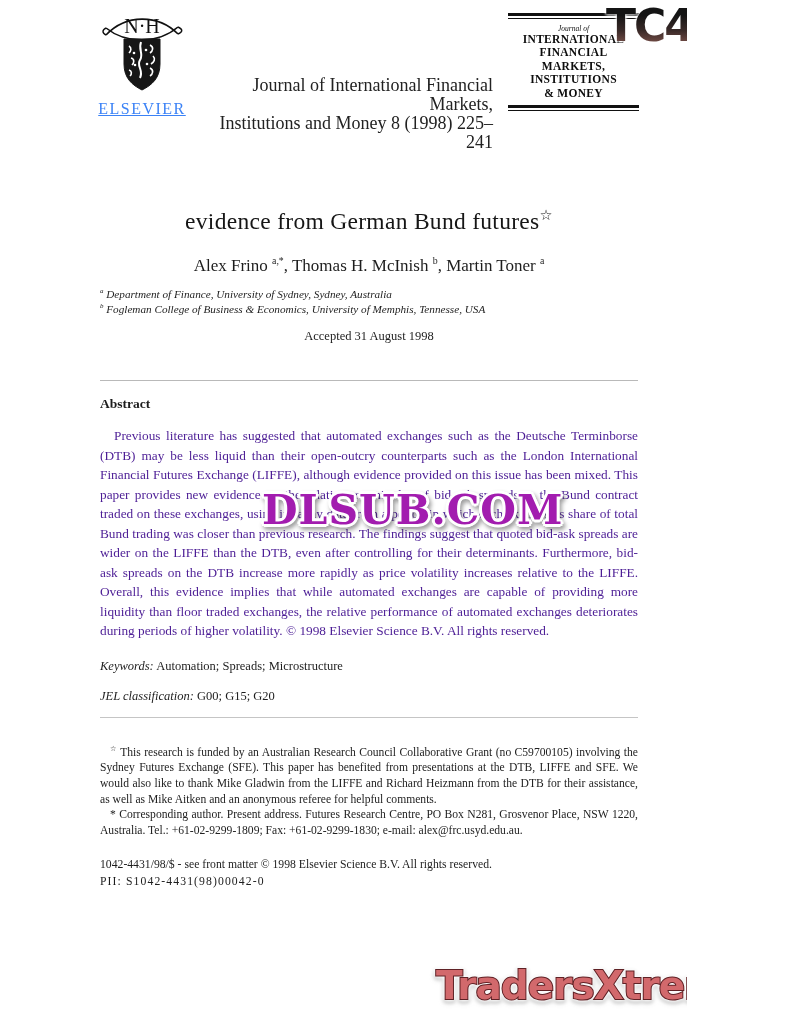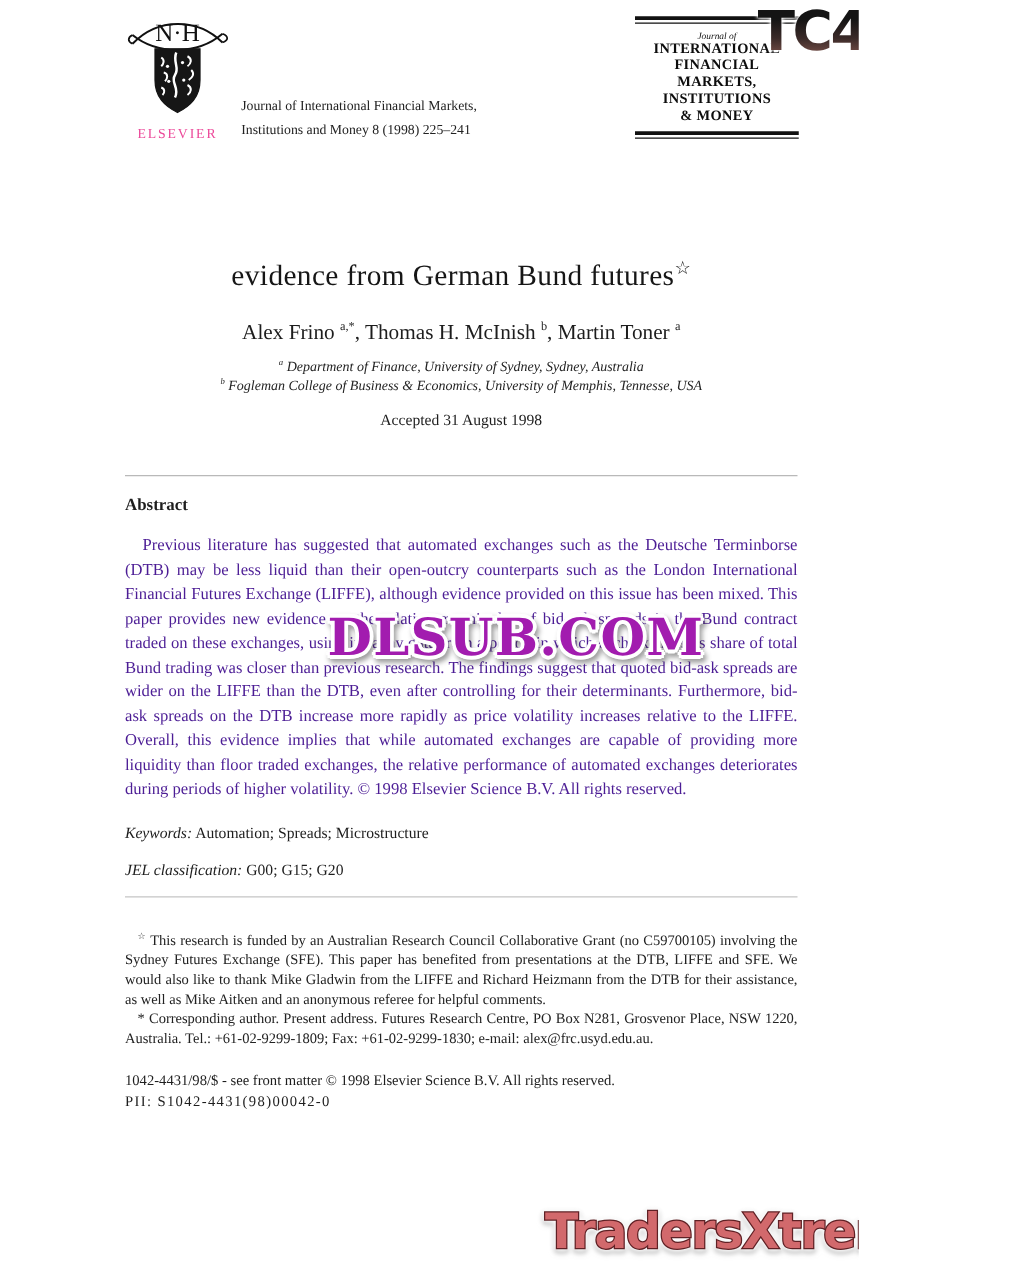--- a/index.html
+++ b/index.html
@@ -2,23 +2,23 @@
 <html><head>
 <meta charset="utf-8">
 <style>
   html,body{margin:0;padding:0;background:#ffffff;}
   .page{position:relative;width:687px;height:1024px;background:#ffffff;overflow:hidden;
         font-family:"Liberation Serif",serif;color:#1d1d1d;}
   sup{font-size:62%;line-height:0;vertical-align:super;}
 
   
   .logo{position:absolute;left:96px;top:8px;width:92px;text-align:center;}
-  .logo-name{font-size:11px;letter-spacing:1.5px;margin-top:2px;color:#ec4899;}
-  .citation{position:absolute;left:193px;top:76px;width:300px;text-align:left;
-            font-size:11px;line-height:19px;color:#222;}
+  .logo-name{font-size:16px;letter-spacing:1.5px;margin-top:2px;color:#3b82f6;text-decoration:underline;}
+  .citation{position:absolute;left:193px;top:76px;width:300px;text-align:right;
+            font-size:18px;line-height:19px;color:#222;}
   .jbox{position:absolute;left:508px;top:13px;width:131px;text-align:center;color:#0d0d0d;}
   .jb-thick{height:2.5px;background:#111;}
   .jb-thin{height:1px;background:#111;margin-top:2px;}
   .jb-pre{font-size:7.5px;font-style:italic;margin-top:5px;}
   .jb-line{font-size:11.5px;font-weight:bold;line-height:13.5px;letter-spacing:0.3px;}
   .jb-bot{margin-top:5px;}
 
   
   .wm-tc4s{position:absolute;left:606px;top:0px;z-index:20;
      font-family:"DejaVu Sans",sans-serif;font-weight:bold;font-size:44px;letter-spacing:-2px;
@@ -35,21 +35,21 @@
      font-family:"DejaVu Sans",sans-serif;font-weight:bold;font-size:39px;letter-spacing:-1px;
      color:#d2696c;-webkit-text-stroke:2px #5f2125;paint-order:stroke fill;
      filter:drop-shadow(0 0 2px #fff) drop-shadow(0 0 1.5px #fff) drop-shadow(0 2px 1px rgba(0,0,0,0.25));}
 
   
   .col{position:absolute;left:100px;top:0;width:538px;}
   .title{font-size:23.5px;font-weight:normal;text-align:center;line-height:30px;
          letter-spacing:0.3px;margin:176px 0 0 0;color:#161616;}
   .authors{text-align:center;font-size:17px;margin-top:20px;}
   .authors sup{font-size:58%;}
-  .affils{text-align:center;font-style:italic;font-size:11.2px;line-height:14.5px;margin-top:11px;color:#232323;}
+  .affils{text-align:left;font-style:italic;font-size:11.2px;line-height:14.5px;margin-top:11px;color:#232323;}
   .accepted{text-align:center;font-size:12.5px;margin-top:13px;font-family:Liberation Serif, serif;}
   .rule{border:none;border-top:1.6px solid #b9b9b9;margin:0;}
   .rule1{margin-top:36px;}
   .abs-h{font-size:13.5px;font-weight:bold;margin-top:15px;}
   .abs-p{font-size:13.3px;line-height:19.5px;text-align:justify;text-indent:14px;margin-top:14px;color:#4c1d95;}
   .kw{font-size:12.5px;margin-top:18px;}
   .kw .lbl{font-style:italic;}
   .jel{margin-top:15px;}
   .rule2{margin-top:13px;border-top-color:#c5c5c5;}
   .fnotes{margin-top:27px;font-size:11.6px;line-height:15.7px;text-align:justify;color:#222;}

